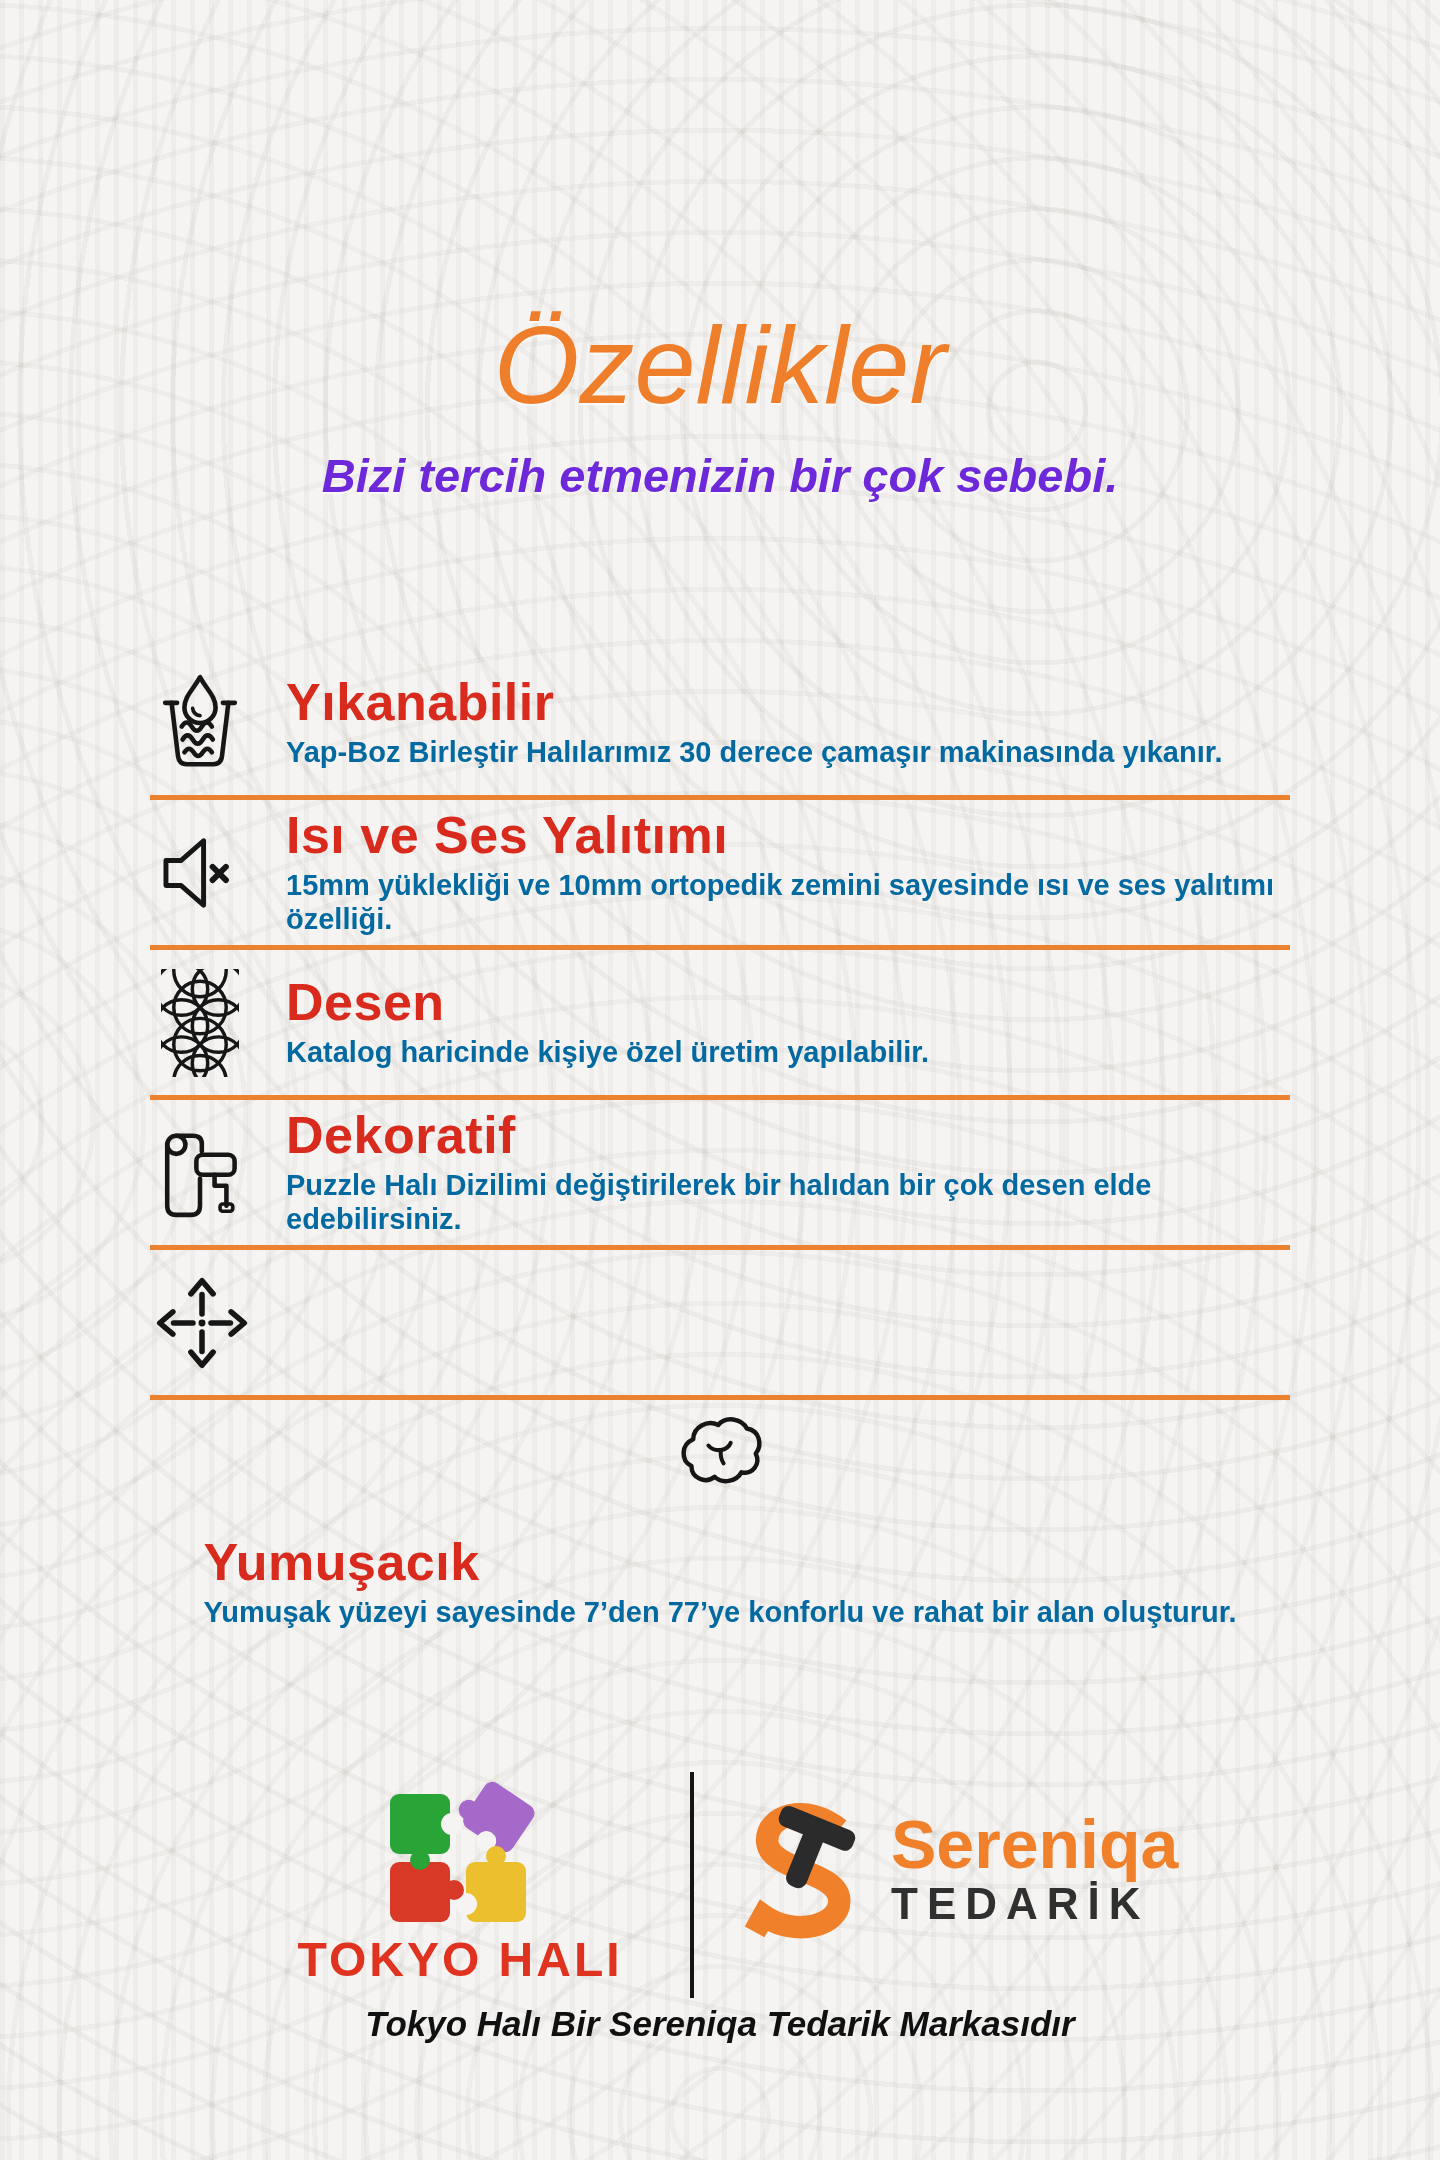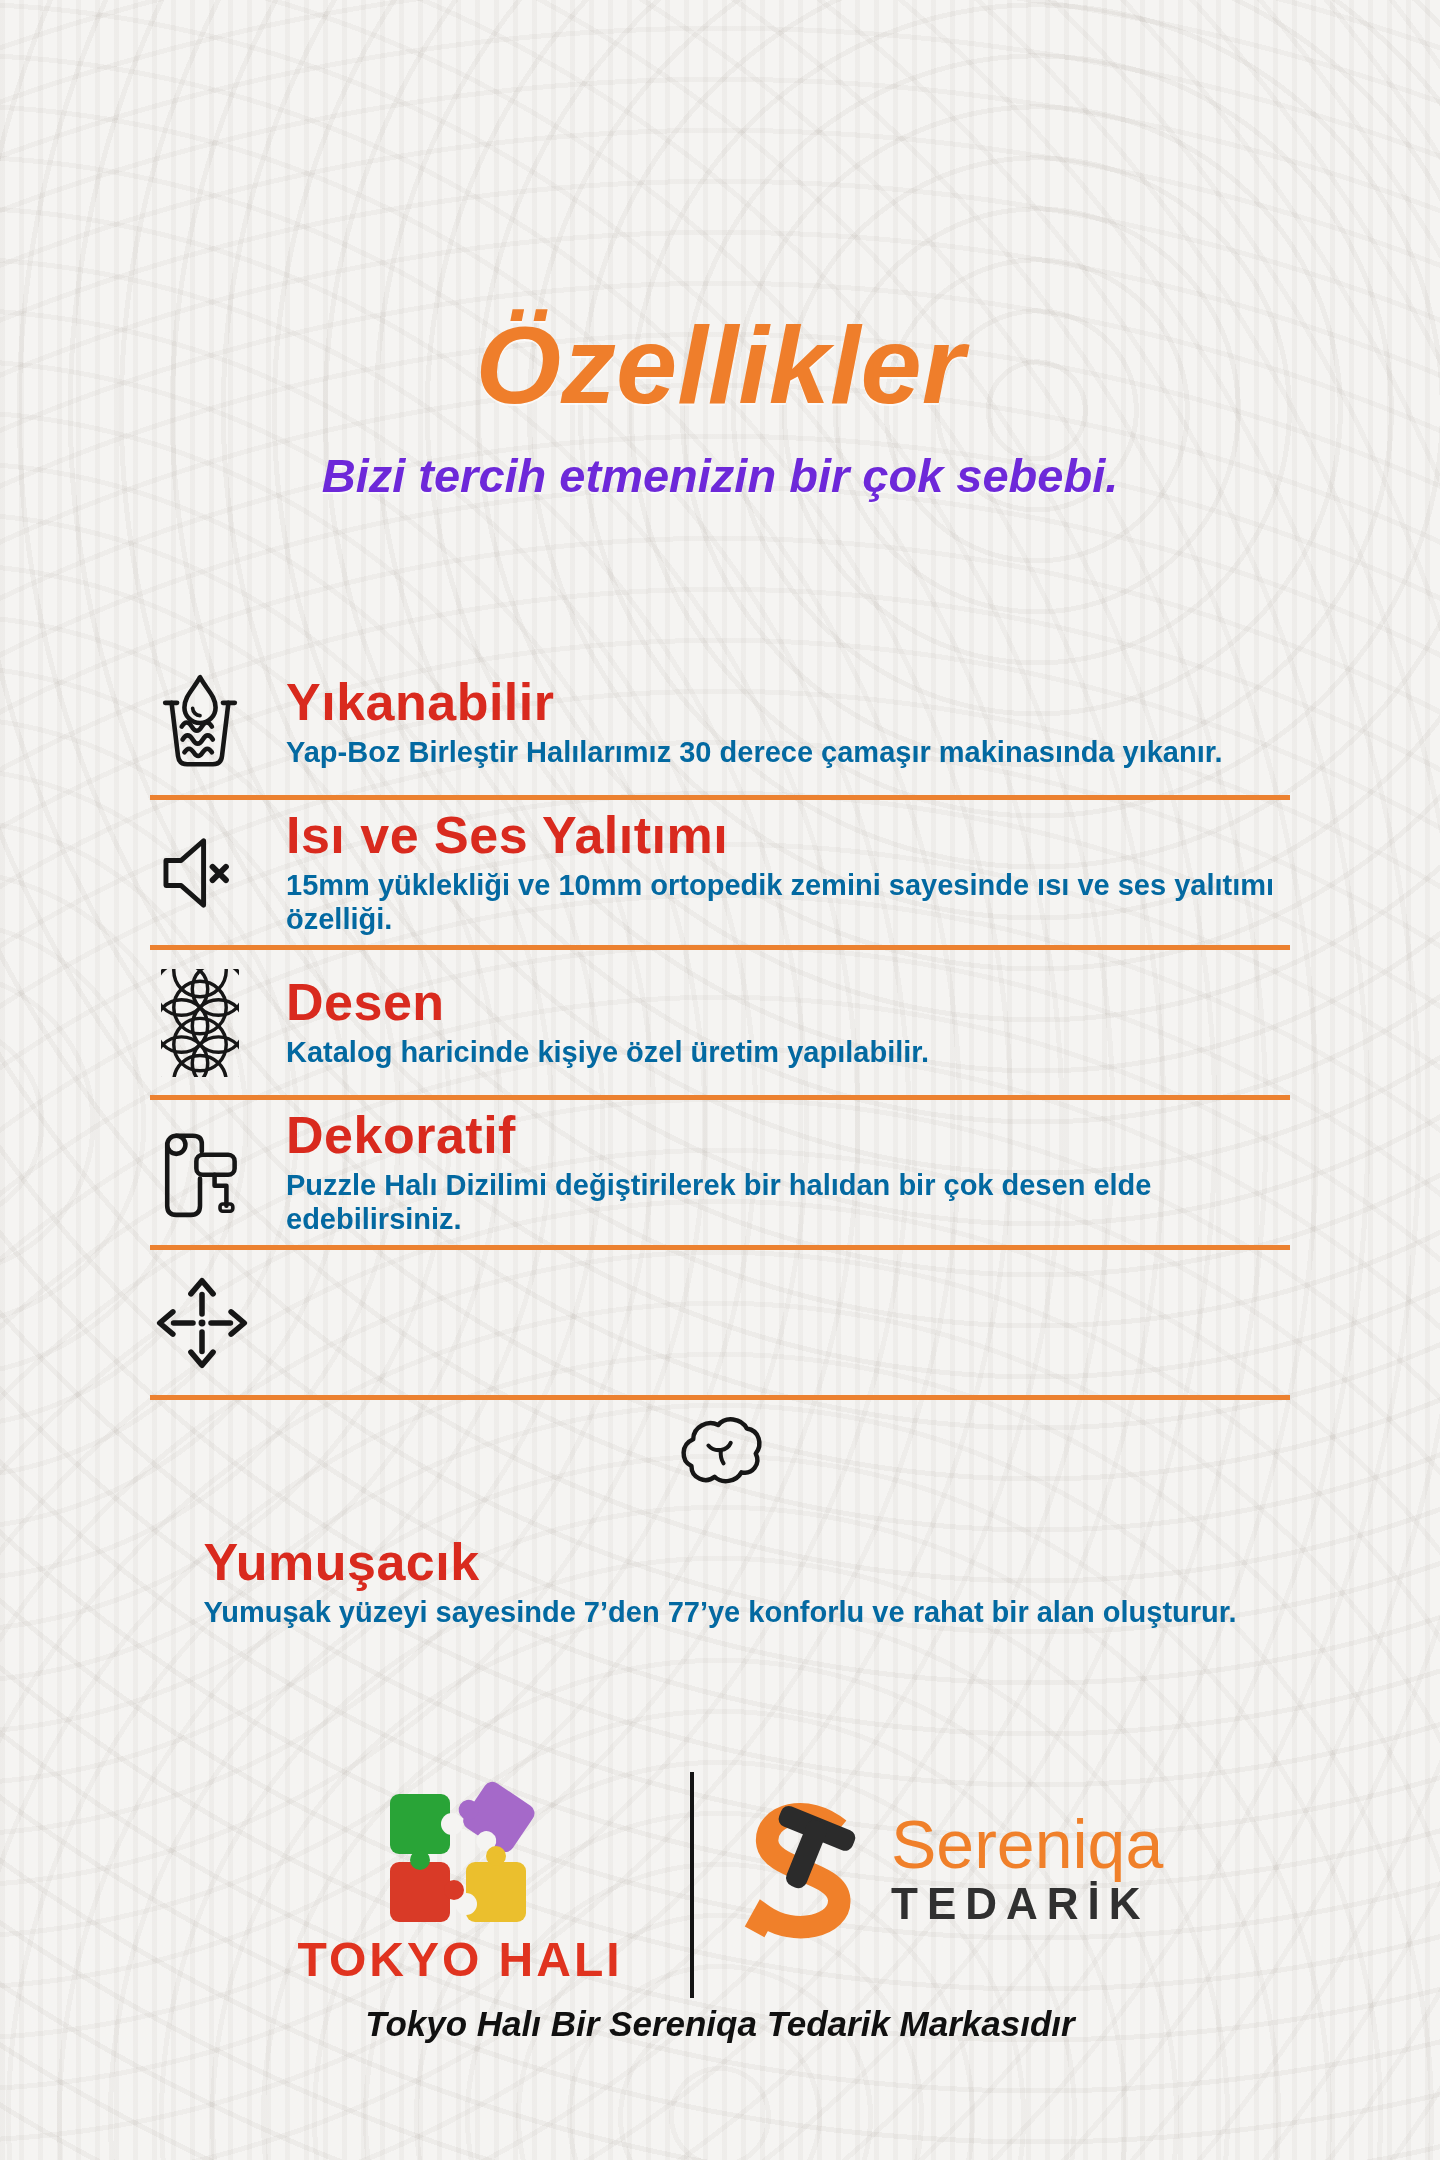--- a/index.html
+++ b/index.html
@@ -9,21 +9,21 @@
     background-color:#f5f4f2;
     background-image:
       repeating-linear-gradient(90deg, rgba(90,75,60,0.045) 0 5px, rgba(0,0,0,0) 5px 19px),
       repeating-radial-gradient(circle at 72% 19%, rgba(0,0,0,0) 0 46px, rgba(90,75,60,0.05) 46px 51px),
       repeating-radial-gradient(circle at -4% 52%, rgba(0,0,0,0) 0 46px, rgba(90,75,60,0.045) 46px 51px),
       repeating-radial-gradient(circle at 50% 98%, rgba(0,0,0,0) 0 46px, rgba(90,75,60,0.045) 46px 51px);
   }
   .title{
     position:absolute;top:296px;left:0;width:100%;
     text-align:center;font-size:110px;line-height:1.25;
-    font-weight:700;font-style:italic;color:#EF7E2B;margin:0;
+    font-weight:400;font-style:italic;color:#EF7E2B;margin:0;
     text-shadow:0 2px 0 rgba(255,255,255,.65);
   }
   .subtitle{
     position:absolute;top:448px;left:0;width:100%;
     text-align:center;font-size:47px;line-height:1.2;
     font-weight:800;font-style:italic;color:#6d28d9;margin:0;
     text-shadow:0 2px 0 rgba(255,255,255,.65);
   }
   .features{position:absolute;top:650px;left:150px;width:1140px;}
   .feature-row{
@@ -49,21 +49,21 @@
   }
   .tokyo-word{
     margin-top:2px;font-size:48px;font-weight:900;color:#E0331F;
     letter-spacing:3px;white-space:nowrap;
   }
   .brand-divider{position:absolute;left:690px;top:0;width:4px;height:226px;background:#141414;}
   .brand-sereniqa{
     position:absolute;left:742px;top:18px;display:flex;align-items:center;gap:14px;
   }
   .sereniqa-words{display:flex;flex-direction:column;}
-  .sereniqa-word{font-size:68px;line-height:1;font-weight:400;color:#F0802A;white-space:nowrap;}
+  .sereniqa-word{font-size:68px;line-height:1;font-weight:700;color:#F0802A;white-space:nowrap;}
   .tedarik-word{font-size:44px;line-height:1;font-weight:900;color:#303030;letter-spacing:9px;margin-top:4px;white-space:nowrap;}
   .footer-note{
     position:absolute;top:2004px;left:0;width:100%;margin:0;
     text-align:center;font-size:35px;font-weight:700;font-style:italic;color:#101010;
   }
 </style>
 </head>
 <body>
 
 <main>

